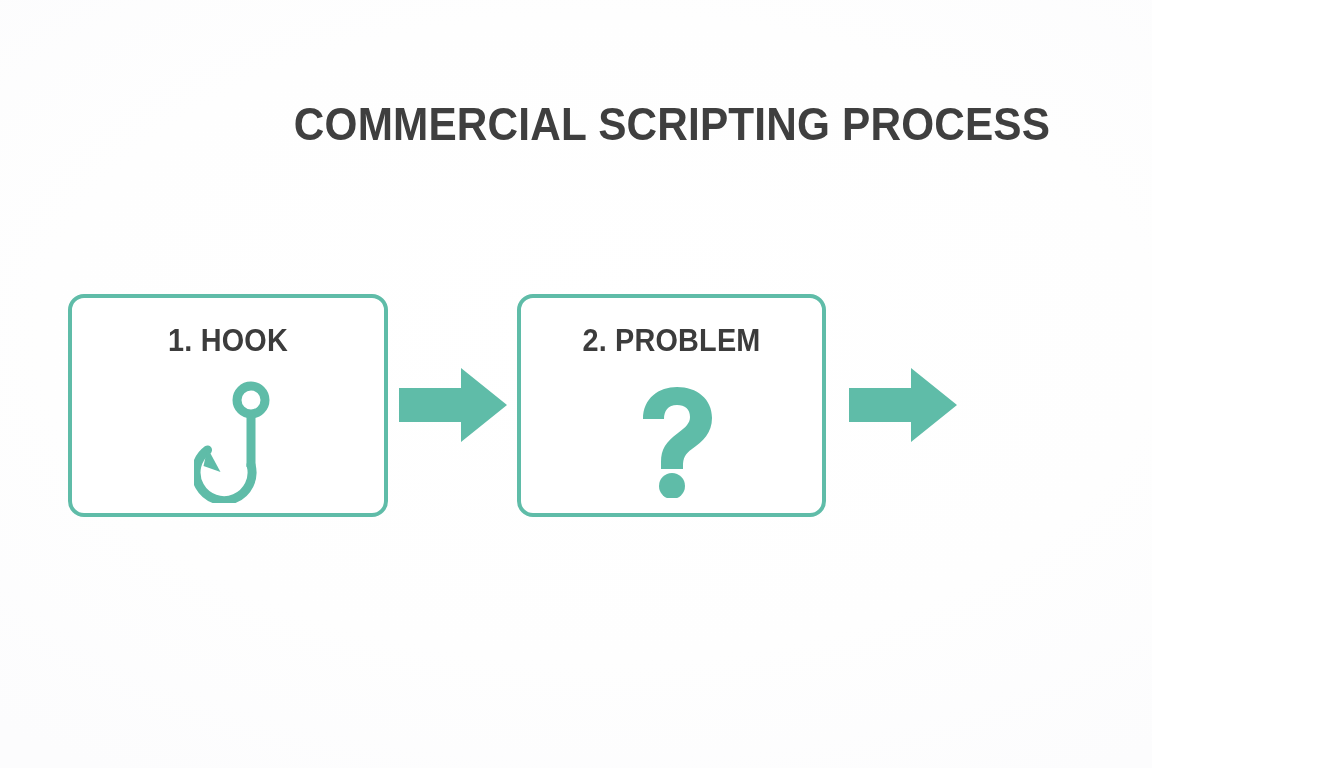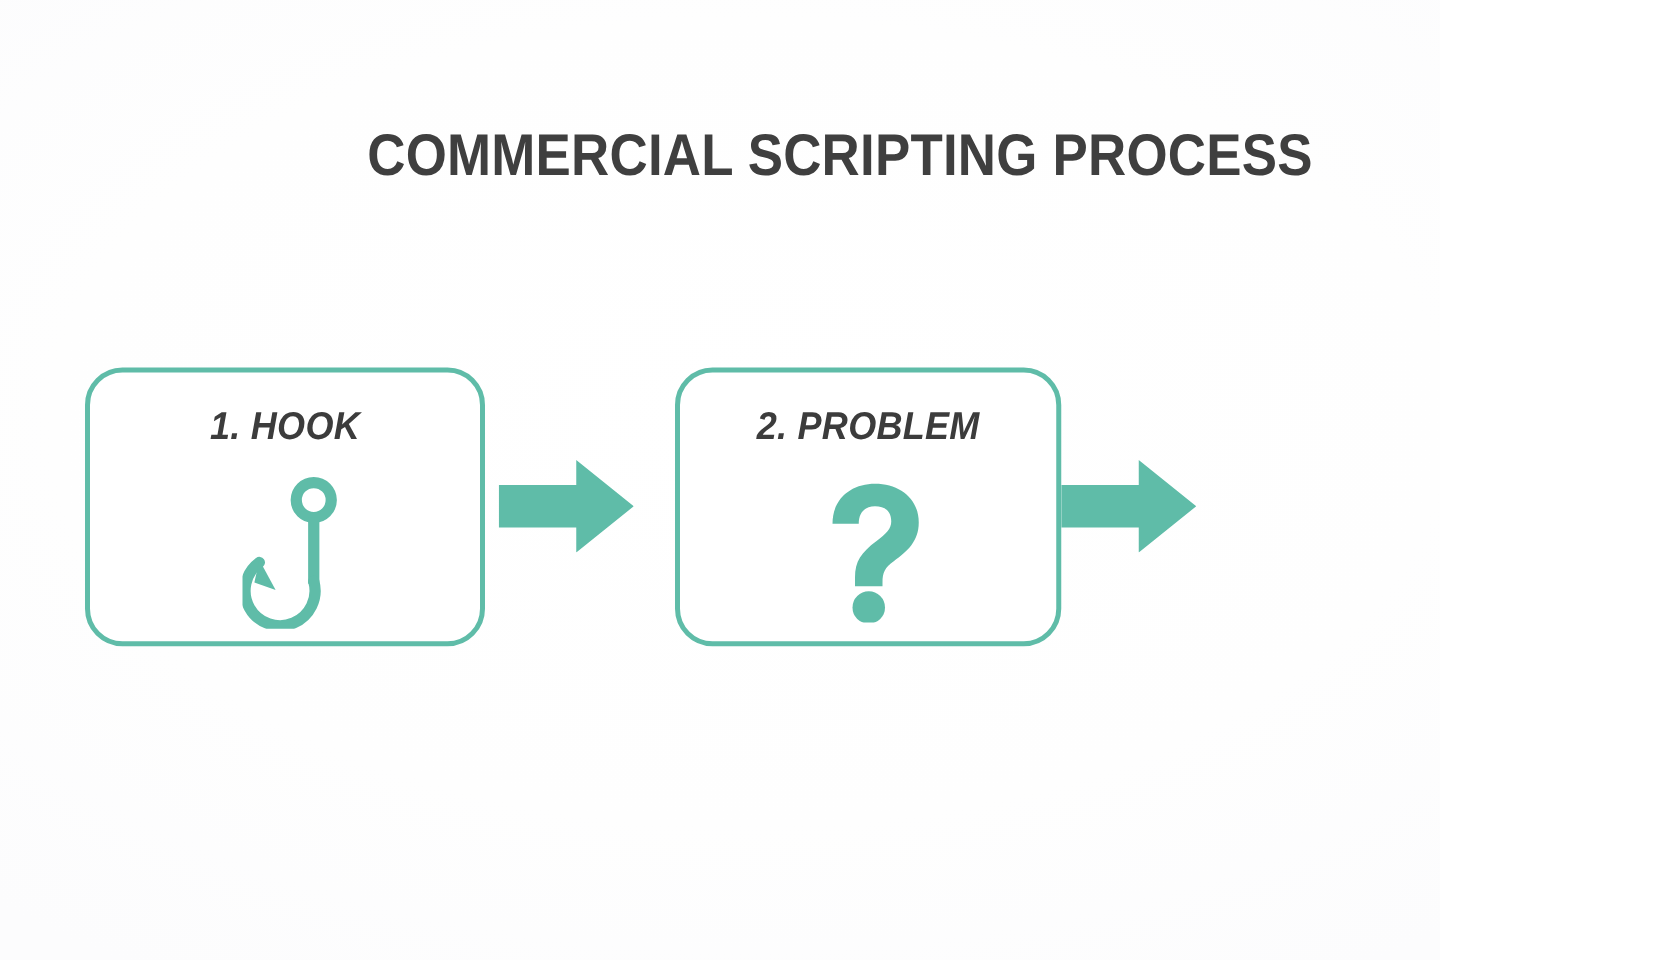--- a/index.html
+++ b/index.html
@@ -40,26 +40,25 @@
     white-space: nowrap;
   }
 
   
   .box {
     position: absolute;
     top: 294px;
     height: 223px;
     box-sizing: border-box;
     border: 4px solid #5fbca8;
-    border-radius: 30px;
+    border-radius: 16px;
     background: #ffffff;
-    font-style: italic;
   }
   #box-1 { left: 68px;  width: 320px; }
-  #box-2 { left: 540px; width: 309px; }
+  #box-2 { left: 517px; width: 309px; }
   #box-3 { left: 963px; width: 314px; }
 
   .box-label {
     position: absolute;
     left: 0;
     top: 24px;
     width: 100%;
     text-align: center;
     font-size: 31px;
     line-height: 38px;

